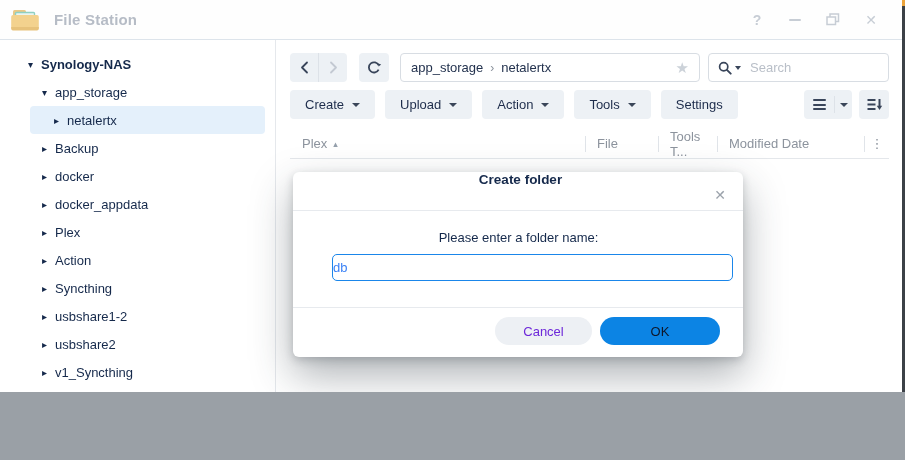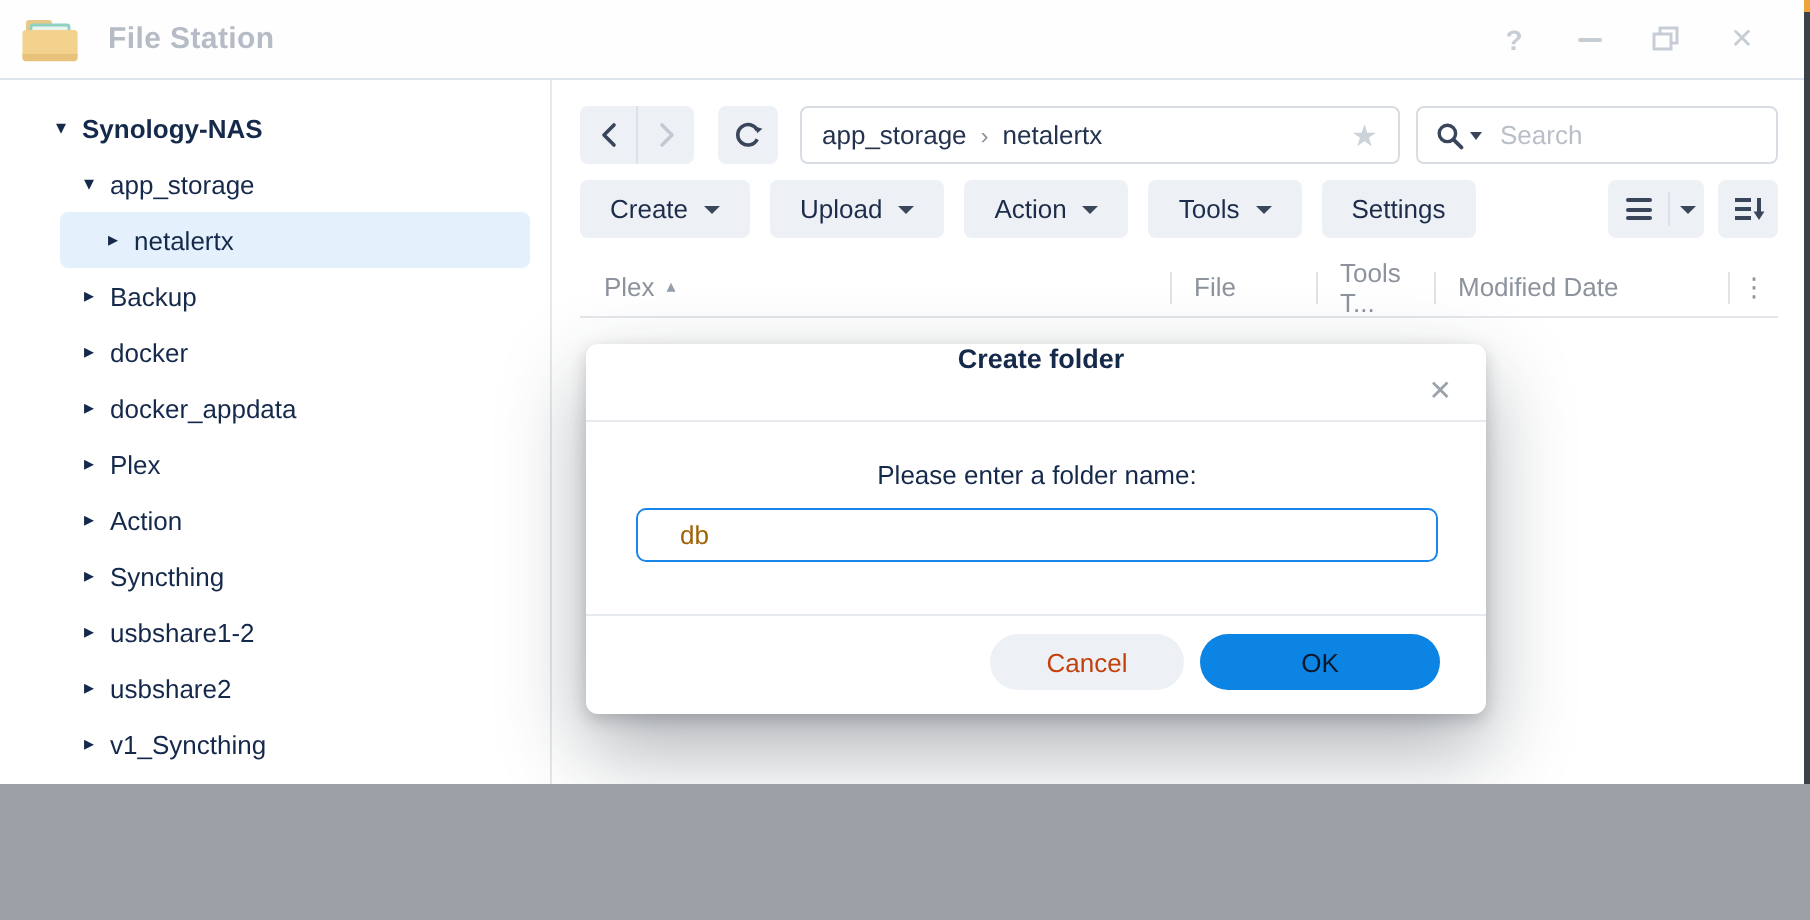--- a/index.html
+++ b/index.html
@@ -76,25 +76,25 @@
   
   .dialog{position:absolute;left:293px;top:172px;width:450px;background:#fff;border-radius:6px;
     box-shadow:0 3px 8px rgba(40,50,60,.22),0 18px 42px rgba(40,50,60,.38);z-index:10;}
   .dialog-header{height:38px;display:flex;align-items:center;padding:0 17px 0 22px;
     border-bottom:1px solid #e7eaee;flex-direction:column;}
   .dialog-title{font-size:13.5px;font-weight:bold;color:#15294b;}
   .dialog-close{margin-left:auto;color:#9ba2ab;font-size:14px;font-weight:bold;cursor:pointer;}
   .dialog-body{padding:19px 24px 26px 25px;}
   .dialog-label{font-size:13px;color:#15294b;margin-bottom:9px;text-align:center;}
   .dialog-input{width:100%;box-sizing:border-box;height:27px;border:1.5px solid #1a86ea;
-    border-radius:5px;padding:0 21px;font-size:13px;color:#a16207;outline:none;font-family:inherit;}
+    border-radius:5px;padding:0 0;font-size:13px;color:#3b82f6;outline:none;font-family:inherit;margin-left:14px;}
   .dialog-footer{border-top:1px solid #e7eaee;padding:9px 23px 12px;display:flex;
     justify-content:flex-end;gap:8px;}
   .btn{height:28px;border:none;border-radius:14px;font-size:13px;cursor:pointer;font-family:inherit;}
-  .btn-cancel{width:97px;background:#edf0f4;color:#c2410c;}
+  .btn-cancel{width:97px;background:#edf0f4;color:#6d28d9;}
   .btn-ok{width:120px;background:#0c84e4;color:#0f172a;}
   
   .edge-strip{position:absolute;right:0;top:0;width:3px;height:460px;background:#3c4147;z-index:50;}
   .edge-strip-top{position:absolute;right:0;top:0;width:3px;height:6px;background:#eda43b;z-index:51;}
 </style>
 </head>
 <body>
 
 <div class="window">
 

